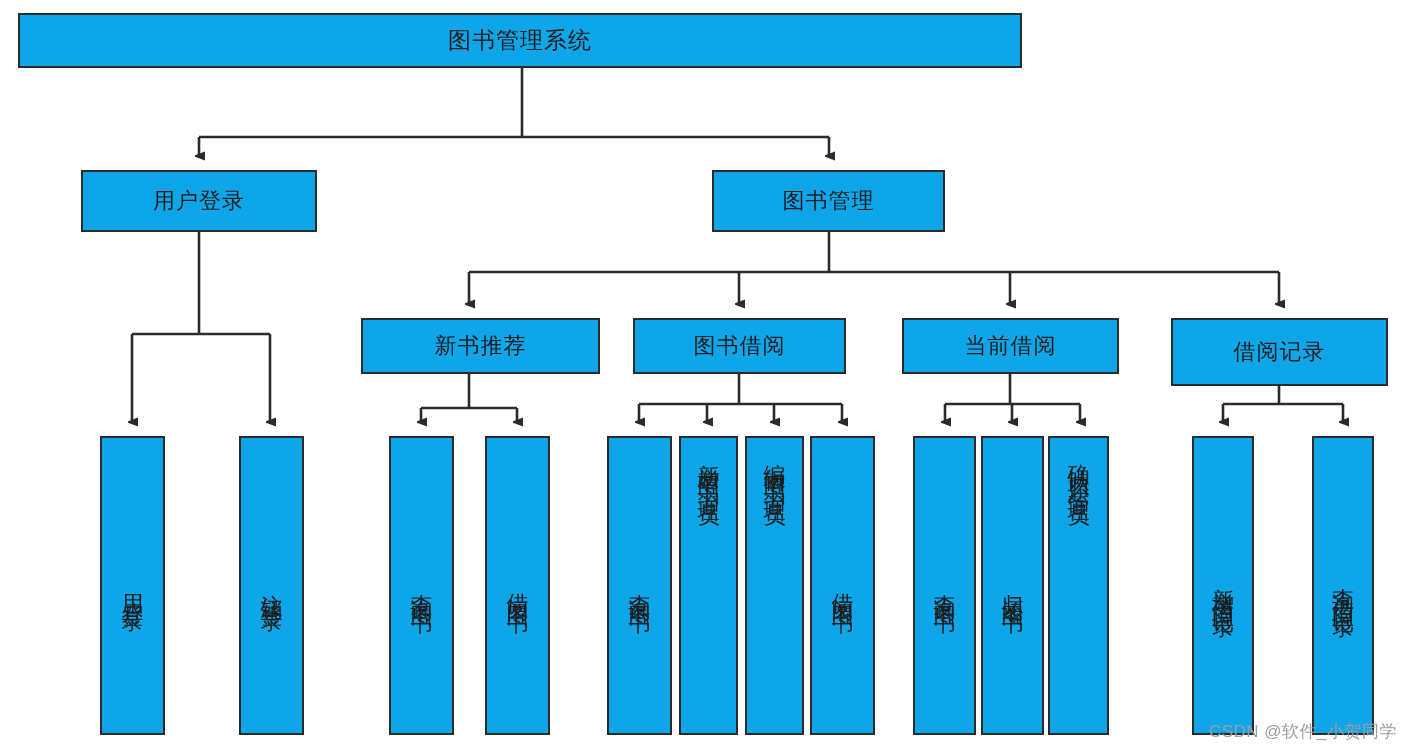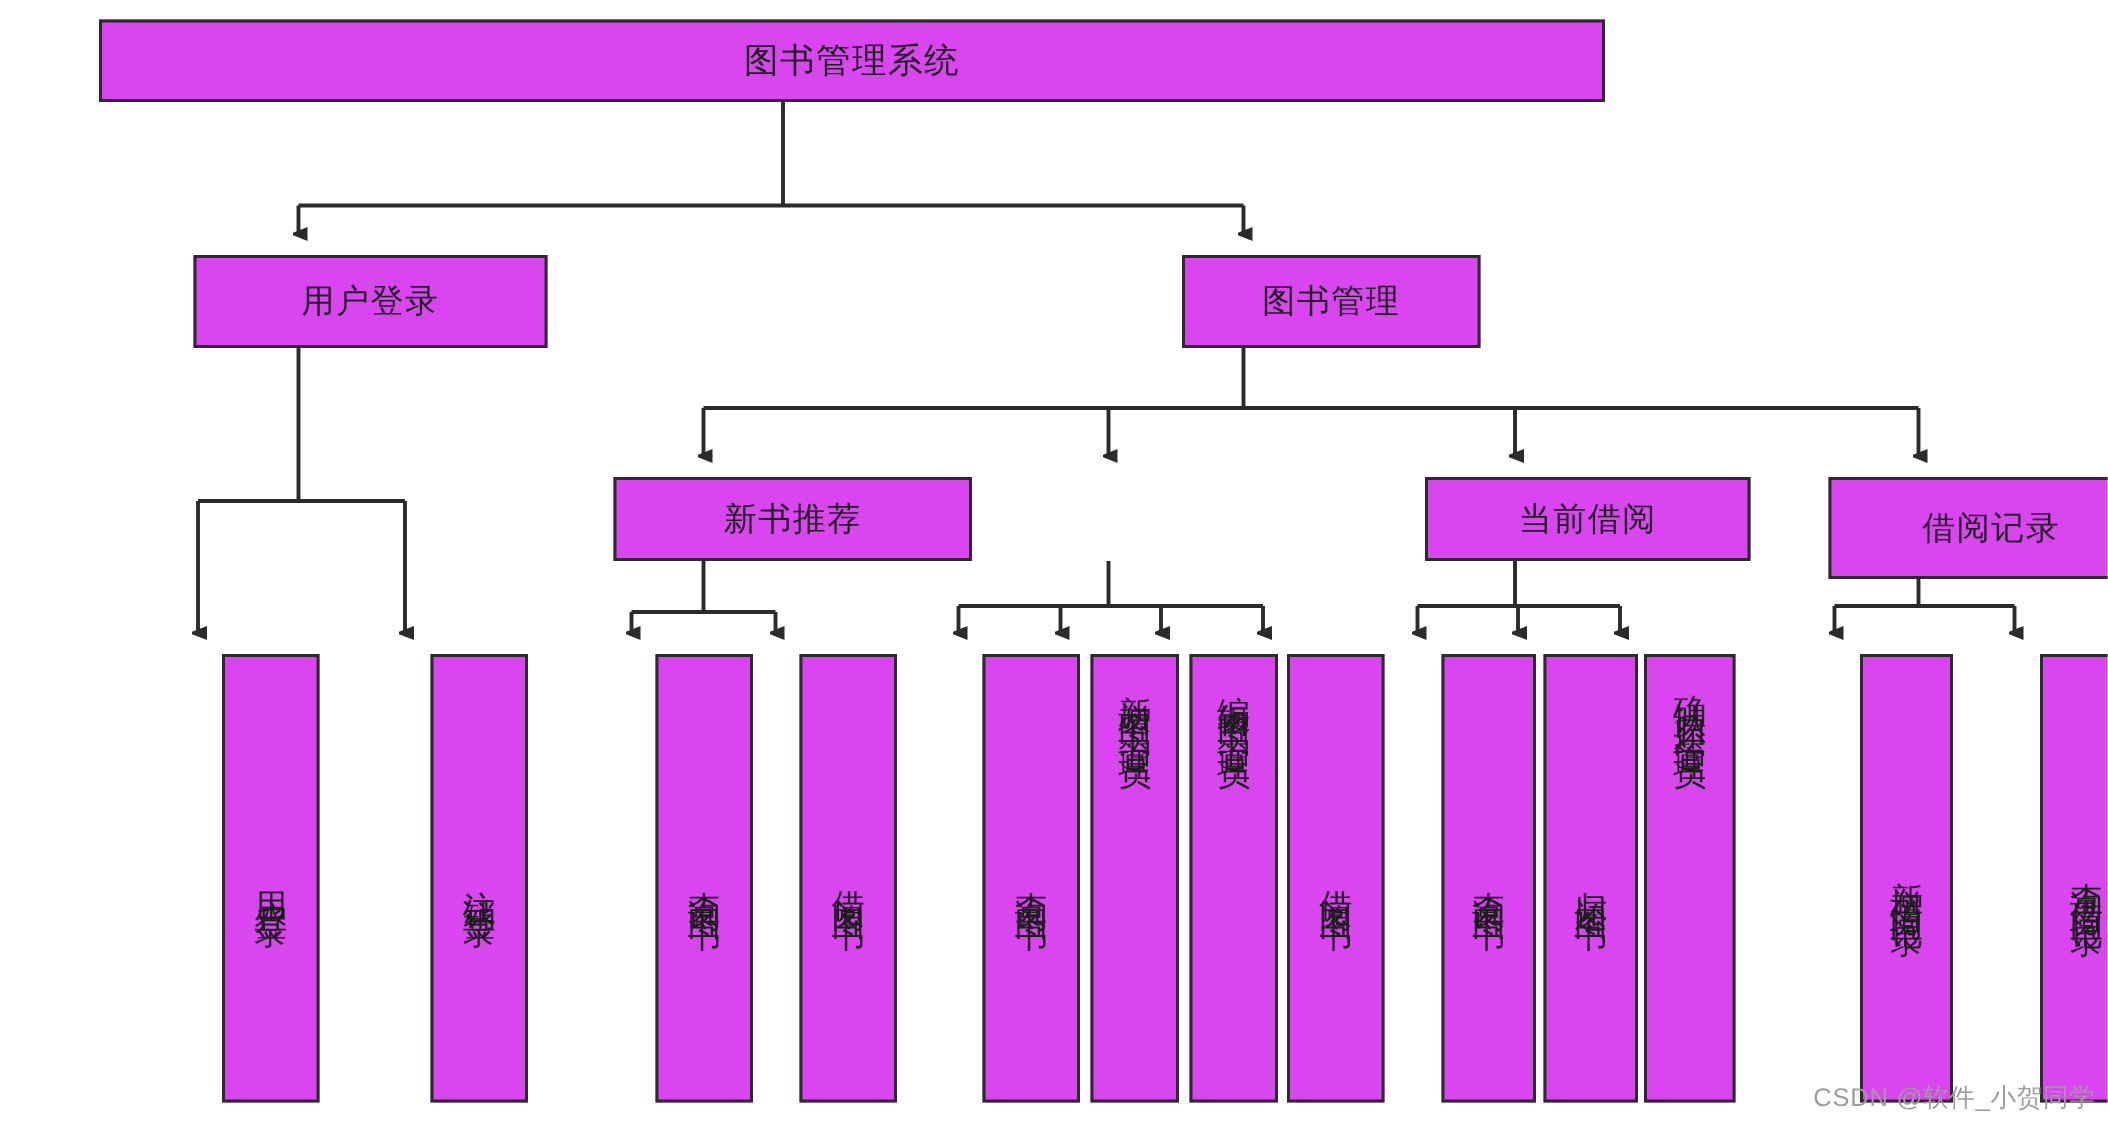--- a/index.html
+++ b/index.html
@@ -9,27 +9,26 @@
     background:#ffffff;
     font-family:"Liberation Sans","DejaVu Sans",sans-serif;
     overflow:hidden;
     position:relative;
   }
   #diagram-root{position:absolute;inset:0;}
   svg.connectors{position:absolute;left:0;top:0;width:1405px;height:747px;pointer-events:none;}
   .node{
     position:absolute;
     box-sizing:border-box;
-    background:#d946ef;
+    background:#0ea5e9;
     border:2px solid #2b2b2b;
     display:flex;
     align-items:center;
     justify-content:center;
     color:#1d1d1d;
-    margin-left:48px;
   }
   .node-h{ font-size:22px; letter-spacing:1px; white-space:nowrap; }
   .node-v{
     writing-mode:vertical-rl;
     text-orientation:upright;
     font-size:22px;
     letter-spacing:6px;
     line-height:1;
     align-items:center;
     justify-content:center;
@@ -99,23 +98,24 @@
       <path d="M1279,374 L1279,404"></path>
       <path d="M1223,404 L1343,404"></path>
       <path d="M1223,404 L1223,422" marker-end="url(#arrow)"></path>
       <path d="M1343,404 L1343,422" marker-end="url(#arrow)"></path>
     </g>
   </svg>
 
   <div class="node node-h root-node" style="left:18px;top:13px;width:1004px;height:55px;">图书管理系统</div>
 
   <div class="node node-h" style="left:81px;top:170px;width:236px;height:62px;">用户登录</div>
-  <div class="node node-h" style="left:740px;top:170px;width:199px;height:62px;">图书管理</div>
+  <div class="node node-h" style="left:712px;top:170px;width:233px;height:62px;">图书管理</div>
 
   <div class="node node-h" style="left:361px;top:318px;width:239px;height:56px;">新书推荐</div>
+  <div class="node node-h" style="left:633px;top:318px;width:213px;height:56px;">图书借阅</div>
   <div class="node node-h" style="left:902px;top:318px;width:217px;height:56px;">当前借阅</div>
   <div class="node node-h" style="left:1171px;top:318px;width:217px;height:68px;">借阅记录</div>
 
   <div class="node node-v" style="left:100px;top:436px;width:65px;height:299px;">用户登录</div>
   <div class="node node-v" style="left:239px;top:436px;width:65px;height:299px;">注销登录</div>
 
   <div class="node node-v" style="left:389px;top:436px;width:65px;height:299px;">查询图书</div>
   <div class="node node-v" style="left:485px;top:436px;width:65px;height:299px;">借阅图书</div>
 
   <div class="node node-v" style="left:607px;top:436px;width:65px;height:299px;">查询图书</div>

